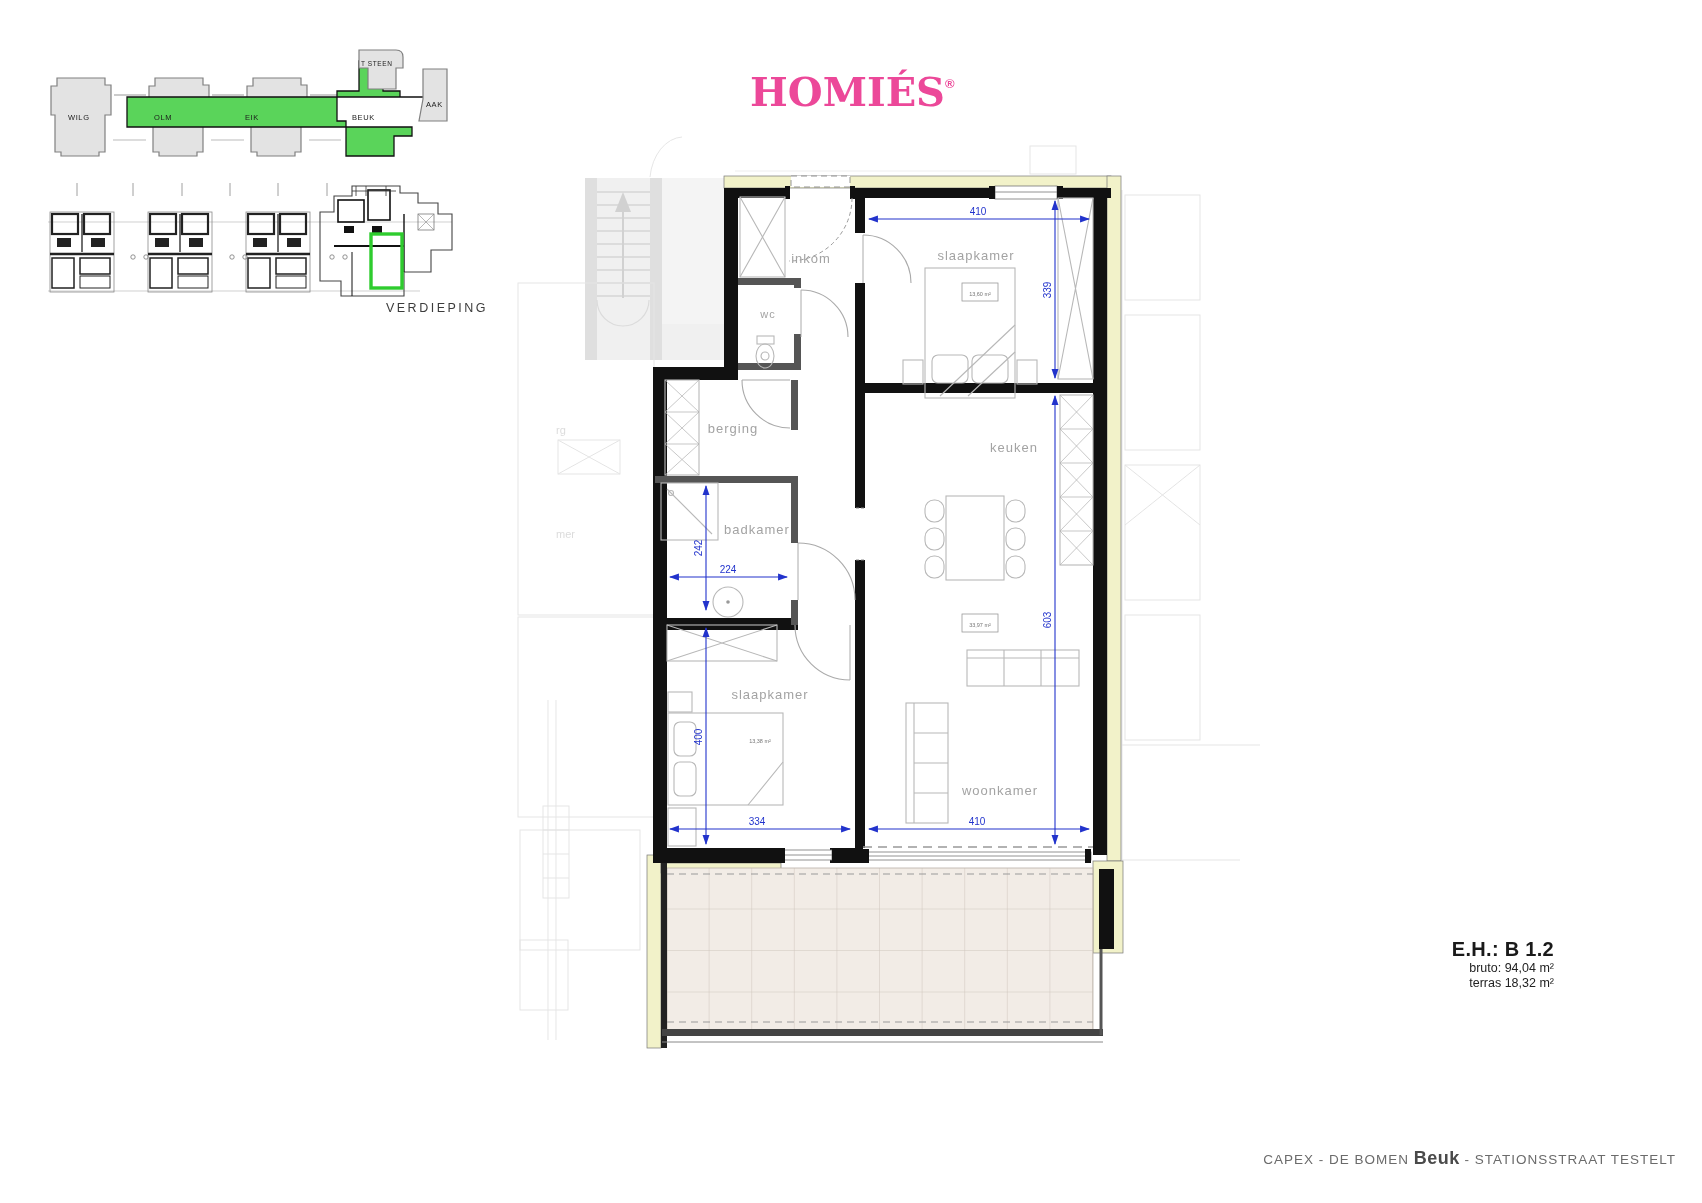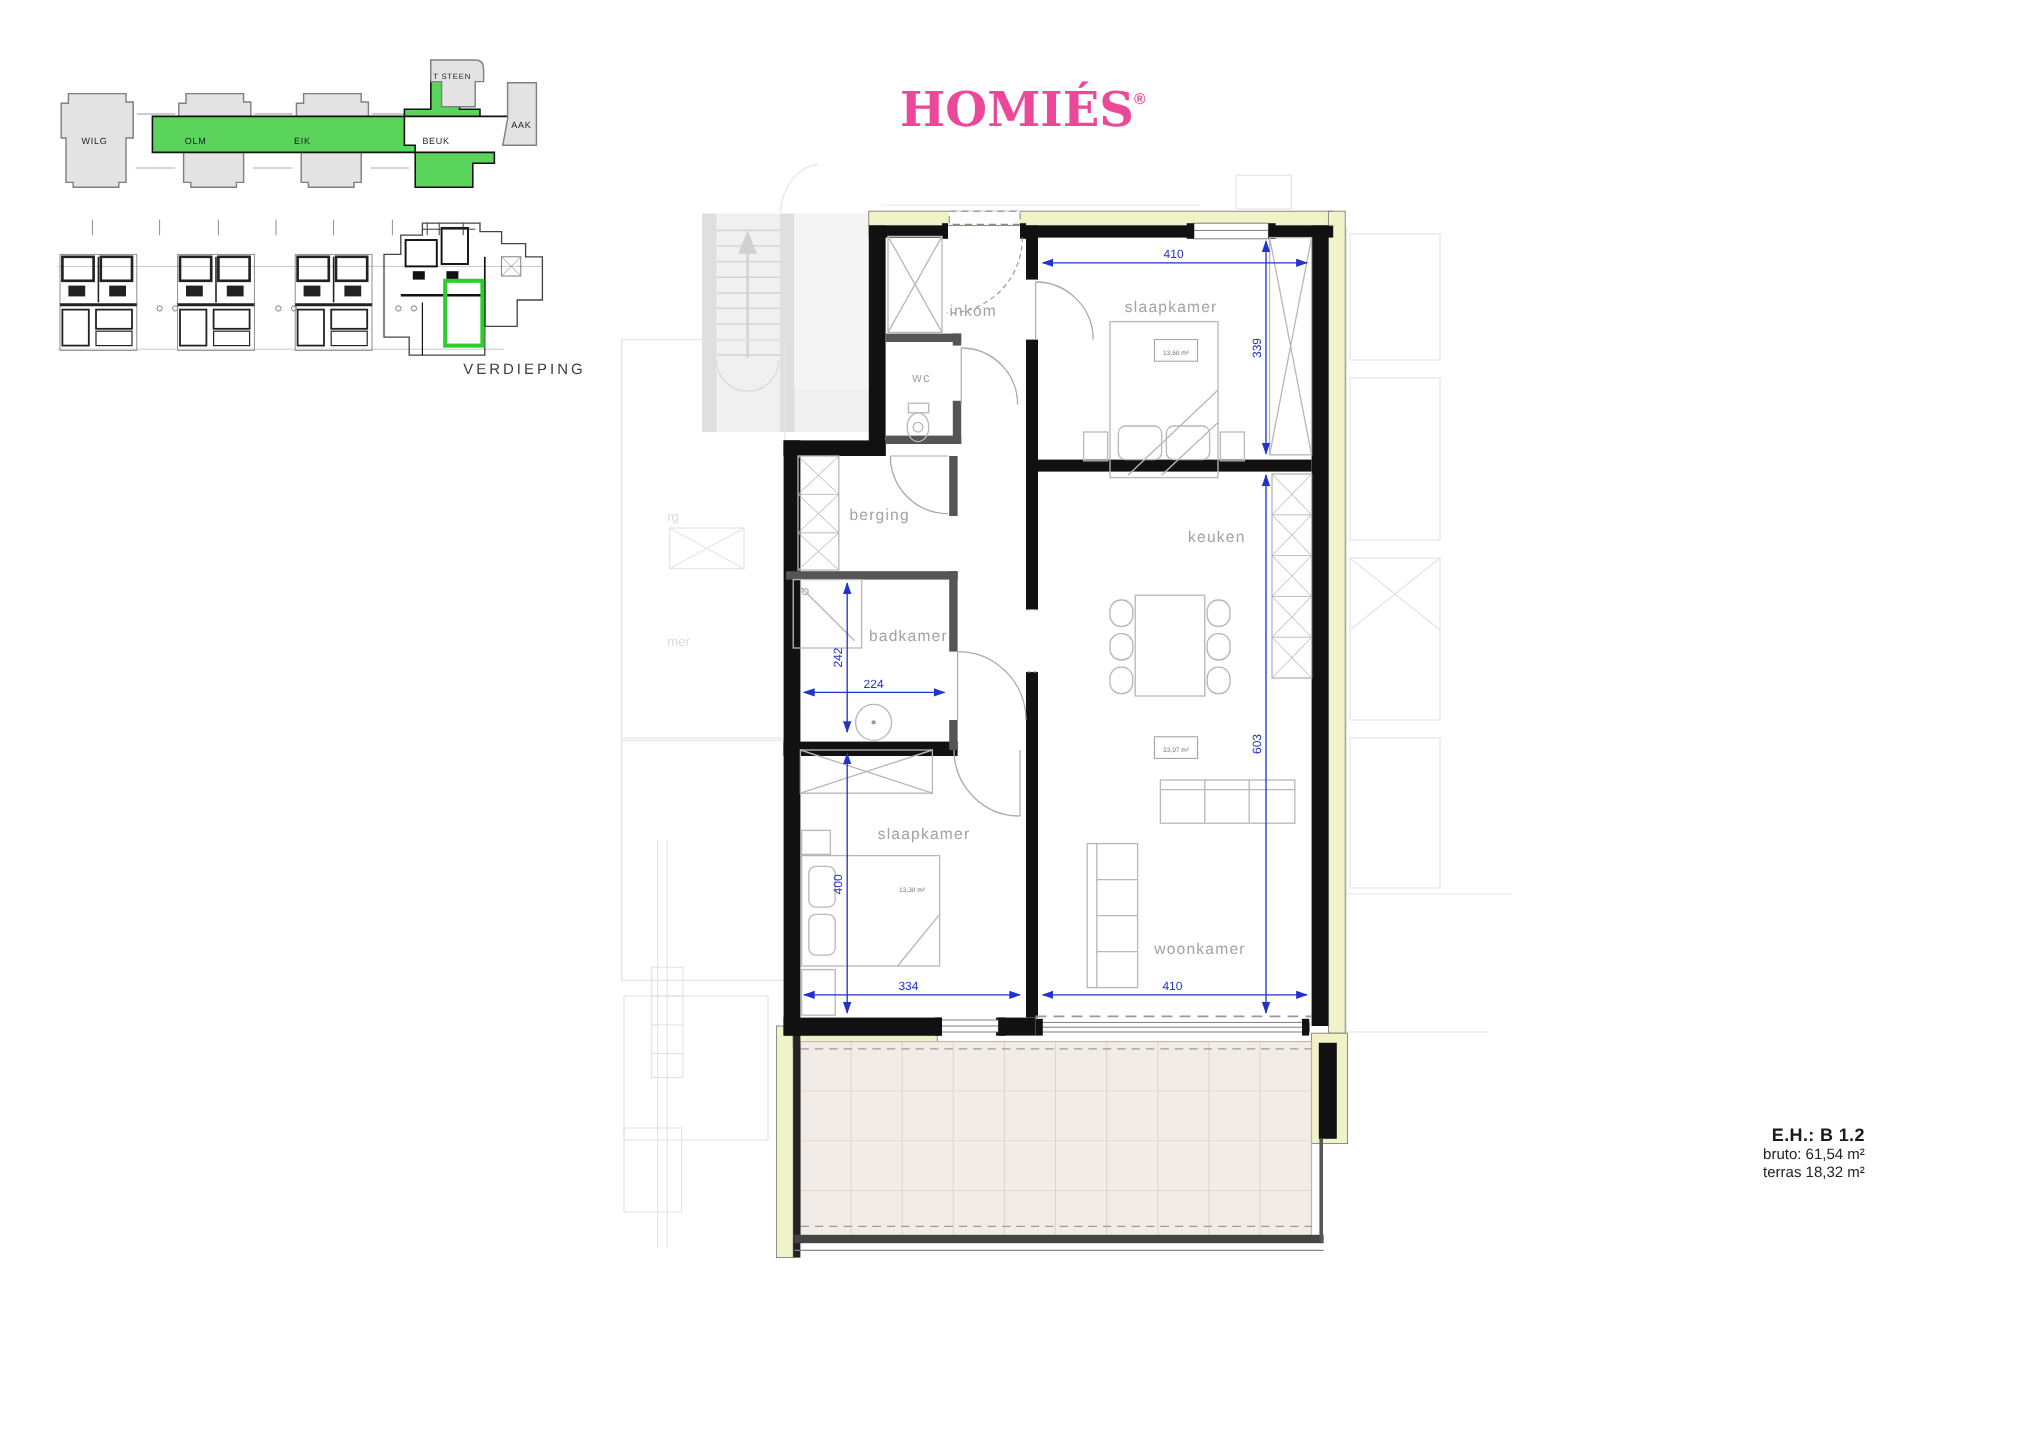--- a/index.html
+++ b/index.html
@@ -3,21 +3,21 @@
 <meta charset="utf-8">
 <style>
   html,body{margin:0;padding:0;background:#fff;}
   .page{position:relative;width:1702px;height:1203px;background:#fff;overflow:hidden;
         font-family:"Liberation Sans",sans-serif;}
   svg{position:absolute;left:0;top:0;}
   .logo{position:absolute;left:750px;top:68px;color:#ec4899;
         font-family:"DejaVu Serif",serif;font-weight:bold;font-size:40px;letter-spacing:0px;}
   .logo .reg{font-size:13px;vertical-align:18px;font-family:"Liberation Sans",sans-serif;}
   .unitinfo{position:absolute;right:148px;top:938px;text-align:right;color:#1a1a1a;}
-  .unitinfo .t{font-size:15px;font-weight:bold;letter-spacing:0.3px;}
+  .unitinfo .t{font-size:20px;font-weight:bold;letter-spacing:0.3px;}
   .unitinfo .l{font-size:12.5px;line-height:15px;color:#222;}
   .footer{position:absolute;right:26px;top:1148px;color:#6b6b6b;font-size:13.5px;
           letter-spacing:1px;white-space:nowrap;}
   .footer .b{font-size:18px;font-weight:bold;color:#4a4a4a;letter-spacing:0.5px;}
   text{font-family:"Liberation Sans",sans-serif;}
   .rlabel{fill:#a3a3a3;font-size:13px;letter-spacing:1px;}
   .dim{fill:#2233cc;font-size:10px;}
   .tiny{fill:#777;font-size:5.5px;}
   .bldg{fill:#e3e3e3;stroke:#808080;stroke-width:1.2;}
   .blab{fill:#1b1b1b;font-size:7.5px;letter-spacing:0.6px;}
@@ -350,18 +350,23 @@
   </g>
 </g>
 </svg>
 
 <div class="logo">
   <span>HOMIÉS</span><span class="reg">®</span>
 </div>
 
 <div class="unitinfo">
   <div class="t">E.H.: B 1.2</div>
-  <div class="l">bruto: 61,54 m²</div>
+  <div class="l">bruto: 94,04 m²</div>
   <div class="l">terras 18,32 m²</div>
 </div>
 
-
+<div class="footer">
+  <span>CAPEX - DE BOMEN</span>
+  <span class="b">Beuk</span>
+  <span>- STATIONSSTRAAT TESTELT</span>
 </div>
 
+</div>
+
 </body></html>

